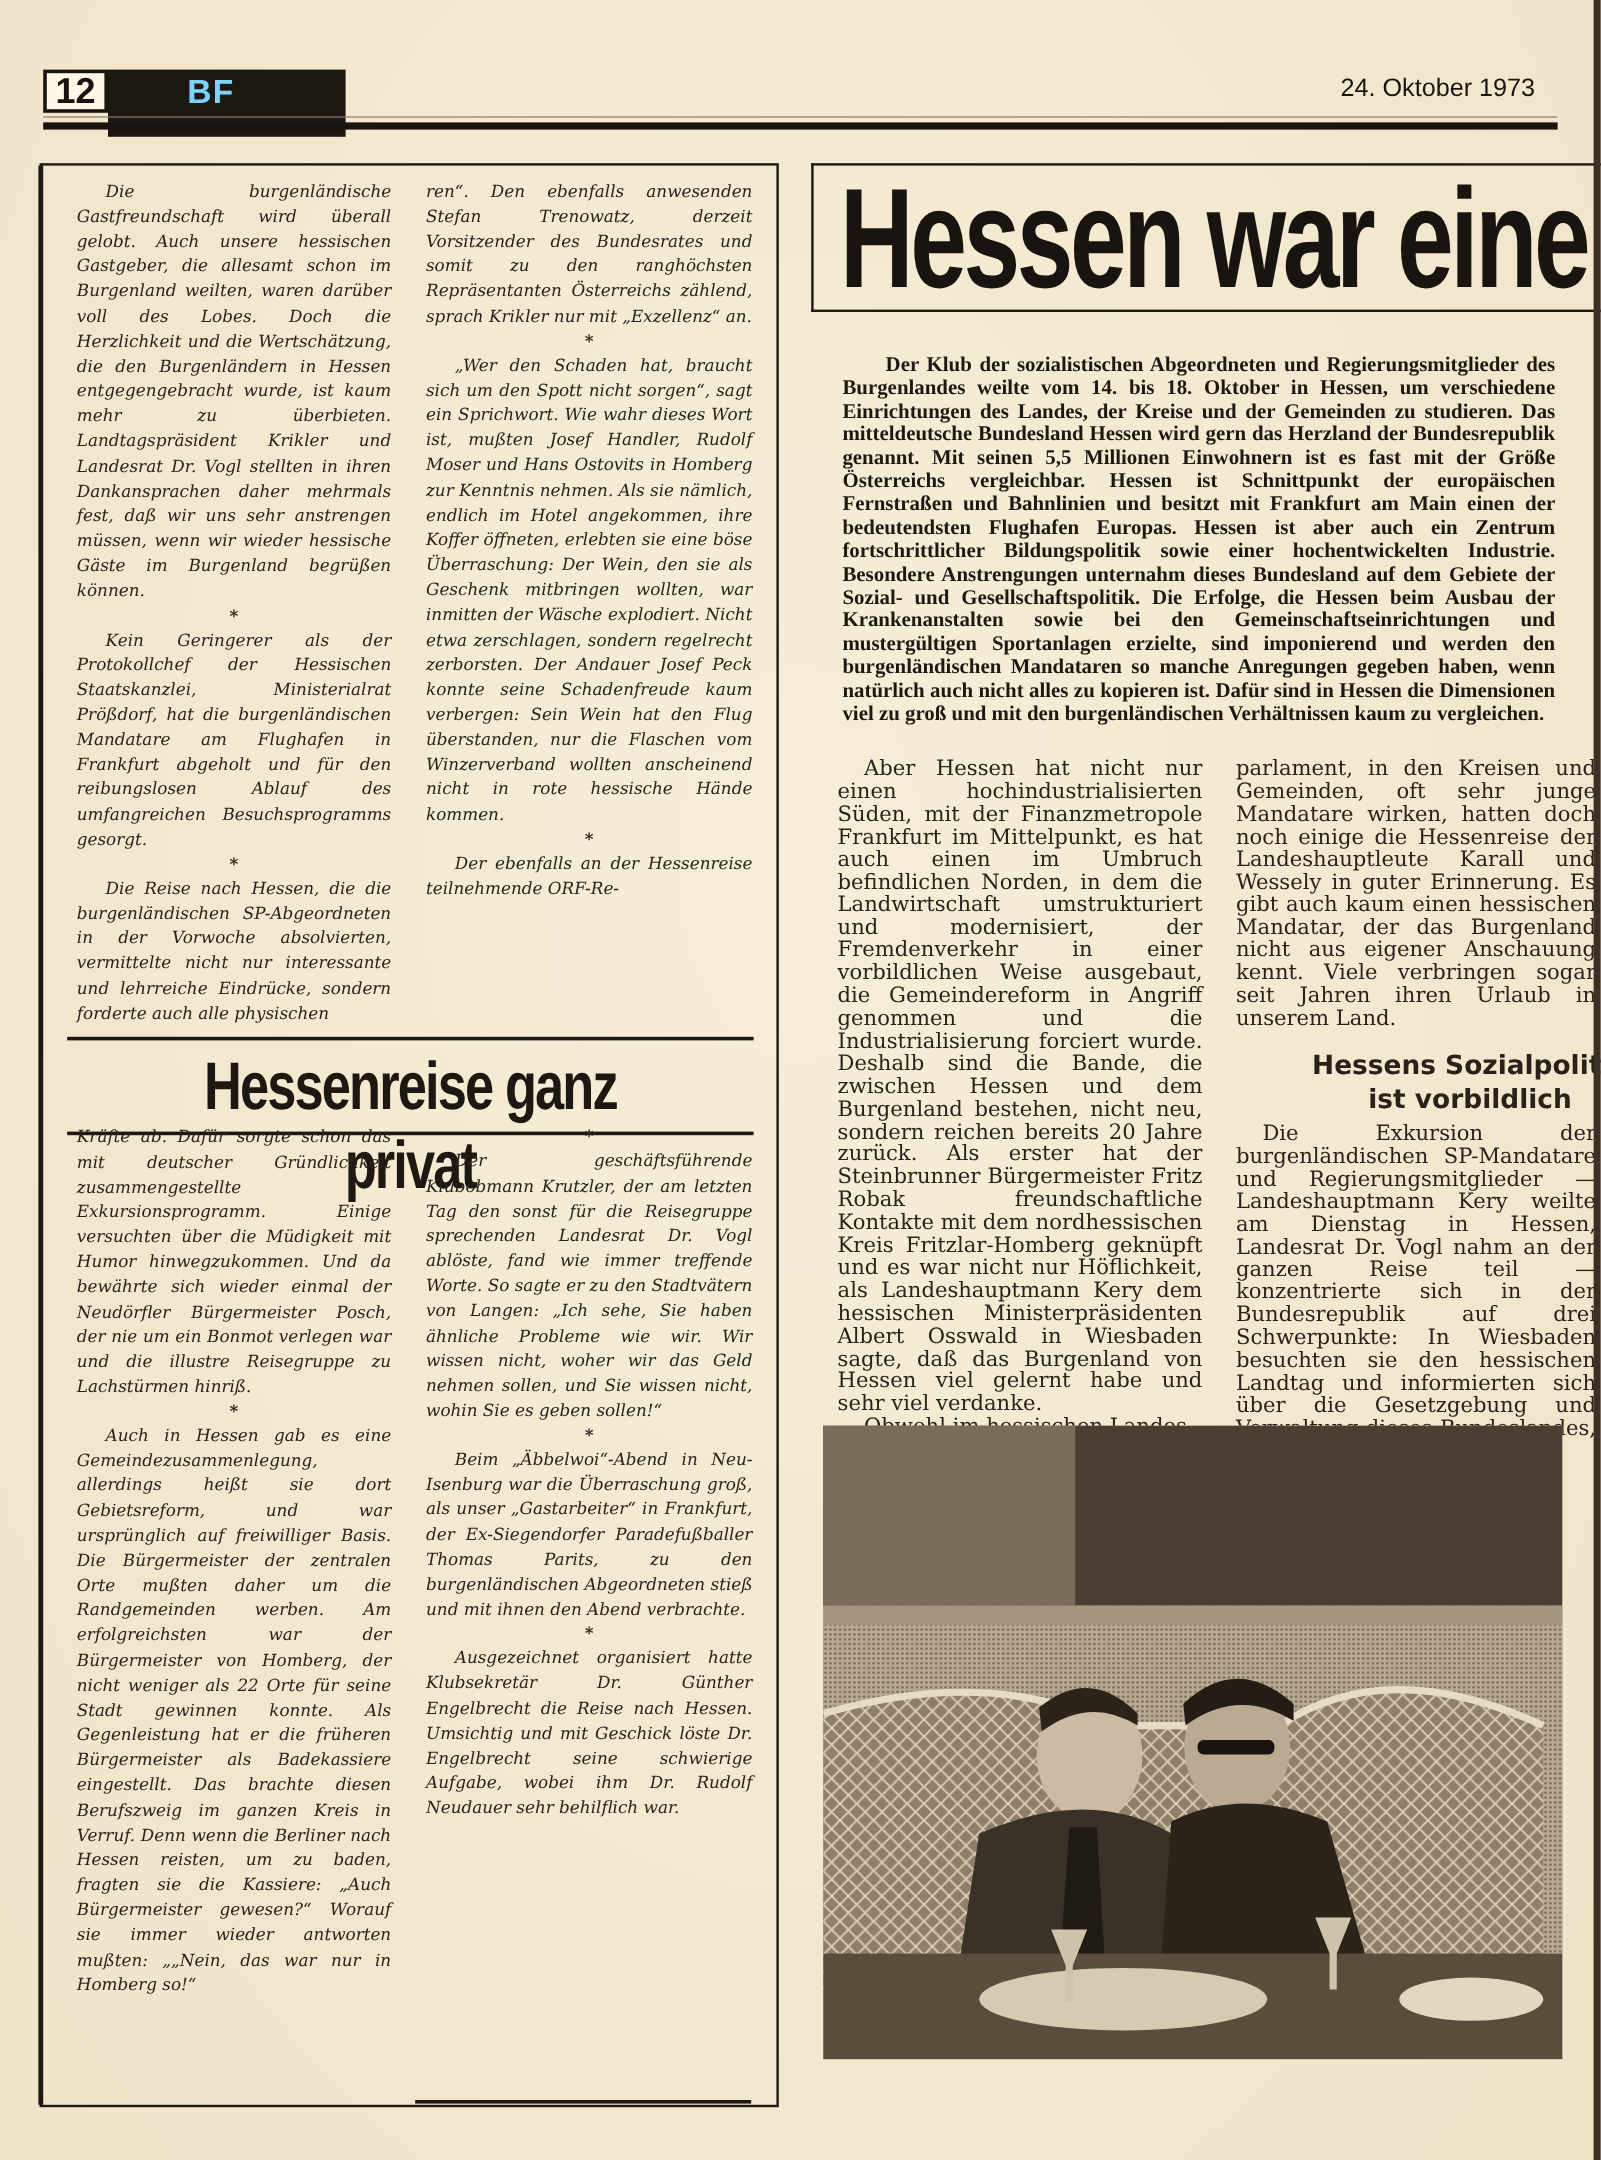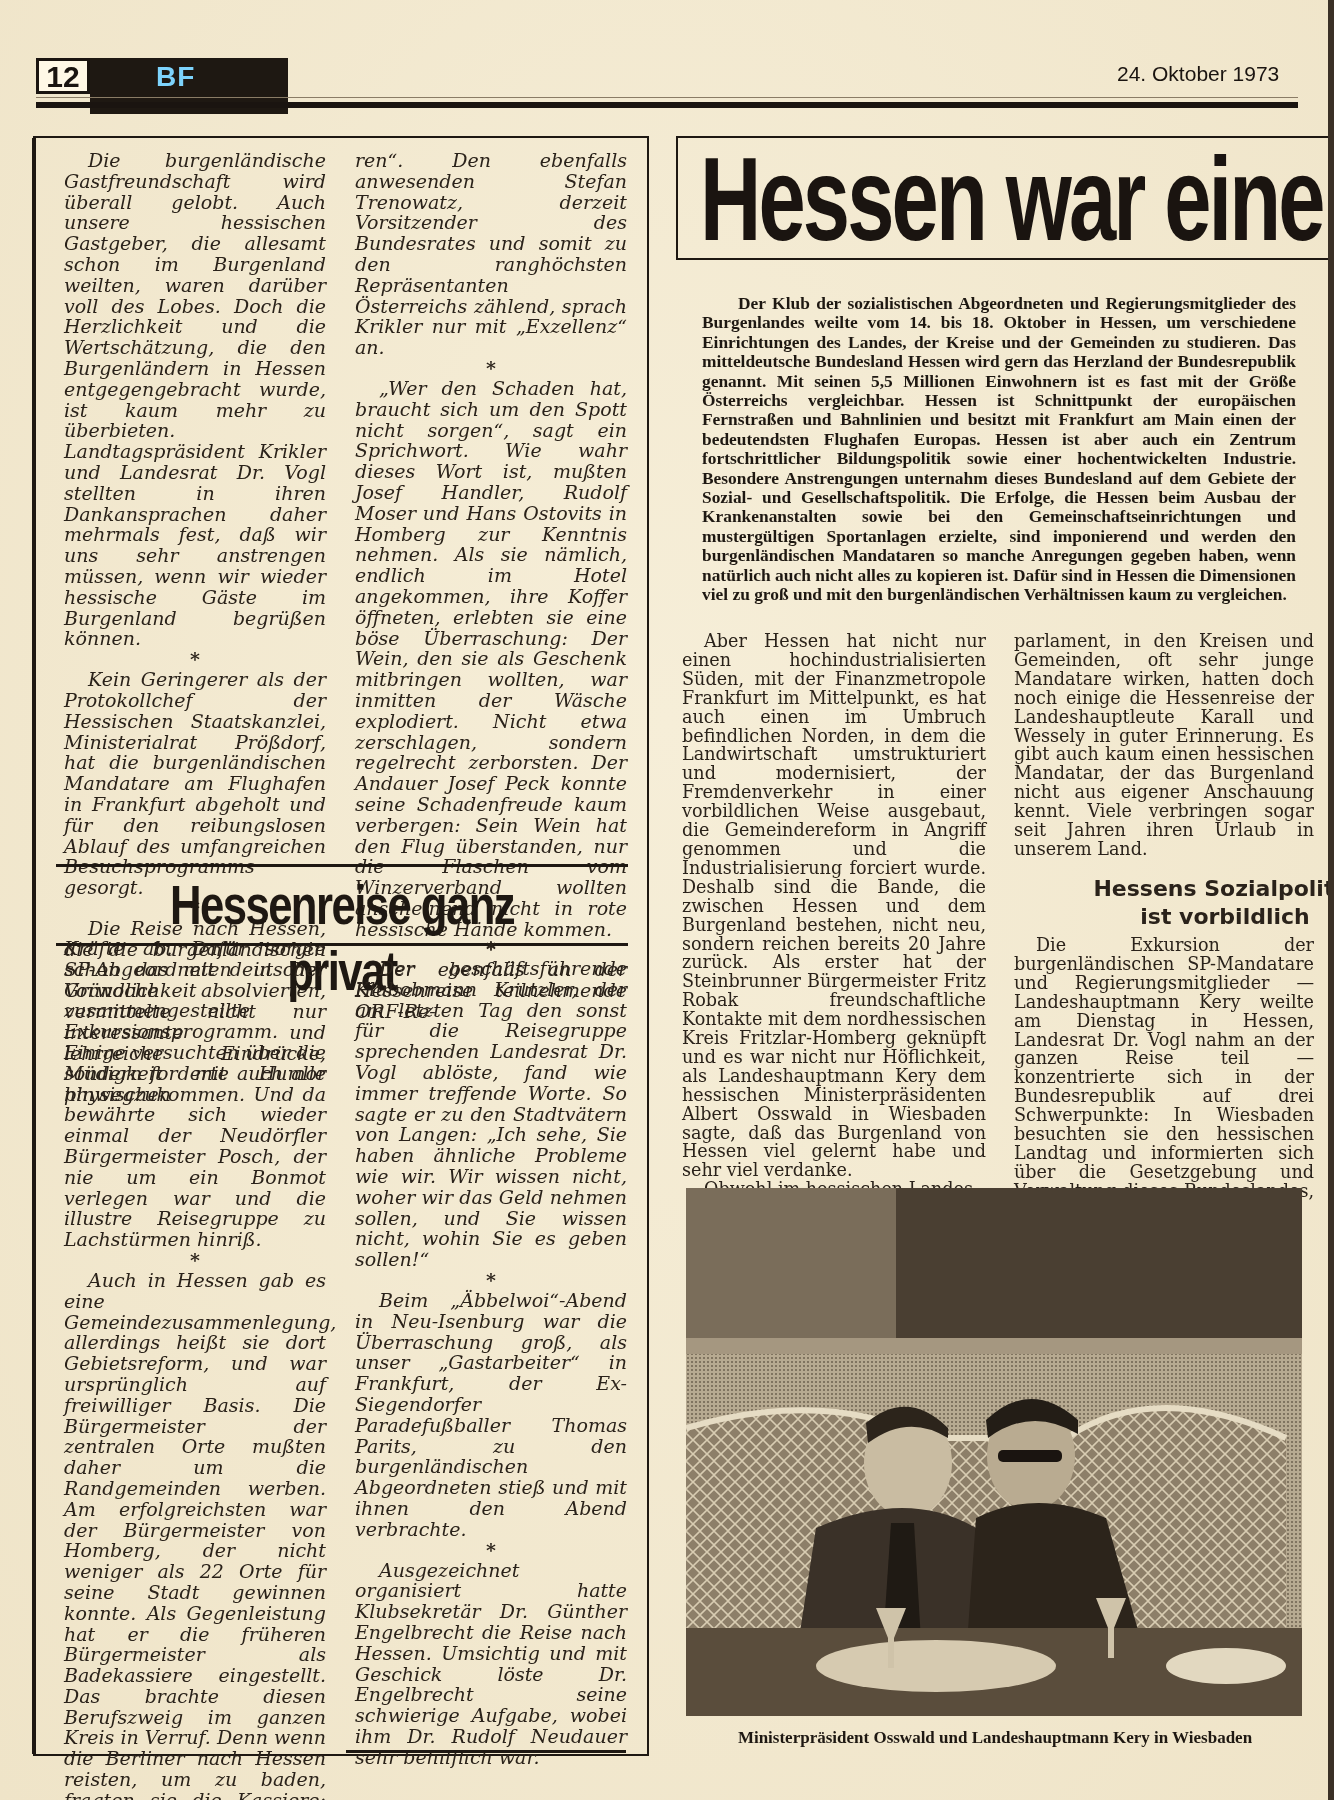--- a/index.html
+++ b/index.html
@@ -23,21 +23,21 @@
   .top-rule { position: absolute; left: 36px; top: 102px; width: 1262px; height: 6px; background: #1a1410; }
   .top-rule-thin { position: absolute; left: 36px; top: 97px; width: 1262px; height: 1px; background: #8a7c66; }
   .right-edge { position: absolute; right: 0; top: 0; width: 6px; height: 1800px; background: #3a3026; }
 
   
   .left-box { position: absolute; left: 33px; top: 136px; width: 616px; height: 1620px;
     border: 2px solid #1e1812; box-sizing: border-box; }
   .left-box .lborder { position: absolute; left: -3px; top: 0; width: 4px; height: 100%; background: #1e1812; }
 
   .col { position: absolute; font-family: "DejaVu Serif", serif; font-style: italic;
-    font-size: 19px; line-height: 20.8px; text-align: justify; color: #2a221a; }
+    font-size: 14px; line-height: 20.8px; text-align: justify; color: #2a221a; }
   .col p { margin: 0; text-indent: 24px; }
   .col .star { text-align: center; text-indent: 0; font-style: normal; font-weight: bold; line-height: 20px; height: 20px; }
 
   .kolA1 { left: 64px; top: 150px; width: 262px; }
   .kolB1 { left: 355px; top: 150px; width: 272px; }
   .kolA2 { left: 64px; top: 938px; width: 262px; }
   .kolB2 { left: 355px; top: 938px; width: 272px; }
 
   .sub-headline-box { position: absolute; left: 56px; top: 846px; width: 572px; height: 82px; margin-top: 18px; }
   .sub-headline-box .rule-top { position: absolute; left: 0; top: 0; width: 100%; height: 3px; background: #1e1812; }
@@ -52,21 +52,21 @@
     border: 2px solid #1e1812; border-right: none; box-sizing: border-box; overflow: hidden; }
   .main-headline { position: absolute; left: 22px; top: -2px; white-space: nowrap;
     font: bold 118px/126px "Liberation Sans", sans-serif; color: #1a1410; letter-spacing: -4px;
     transform: scaleX(0.72); transform-origin: left center; }
 
   .lead { position: absolute; left: 690px; top: 282px; width: 618px;
     font: bold 17.4px/19.4px "Liberation Serif", serif; text-align: justify; color: #1e1812; }
   .lead p { margin: 12px; text-indent: 36px; }
 
   .rcol { position: absolute; font-family: "DejaVu Serif", serif; font-size: 17.6px; line-height: 18.9px;
-    text-align: justify; color: #2a221a; }
+    text-align: justify; color: #2a221a; margin-left: 16px; }
   .rcol p { margin: 0; text-indent: 22px; }
   .rc1 { left: 682px; top: 632px; width: 304px; }
   .rc2 { left: 1014px; top: 632px; width: 300px; }
   .rc3 { left: 1014px; top: 936px; width: 300px; }
 
   .side-head { position: absolute; left: 1078px; top: 875px; width: 294px; text-align: center;
     font: bold 22px/28px "DejaVu Sans", sans-serif; color: #2a221a; }
 
   .photo { position: absolute; left: 686px; top: 1188px; width: 616px; height: 528px; overflow: hidden;
     background: #8a7d68; }
@@ -179,17 +179,16 @@
       <rect x="312" y="262" width="64" height="12" rx="5" fill="#1a1410"></rect>
       <path d="M280 470 L290 330 Q350 300 420 330 L460 470 Z" fill="#2c241b"></path>
 
       <rect x="0" y="440" width="616" height="88" fill="#5a4d3c"></rect>
       <ellipse cx="250" cy="478" rx="120" ry="26" fill="#d6cab0"></ellipse>
       <ellipse cx="540" cy="478" rx="60" ry="18" fill="#e2d8c0"></ellipse>
       <path d="M410 410 L440 410 L428 440 L428 470 L422 470 L422 440 Z" fill="#cfc3a9"></path>
       <path d="M190 420 L220 420 L208 450 L208 480 L202 480 L202 450 Z" fill="#cfc3a9"></path>
     </svg>
   </div>
-  <div class="caption">Ministerpräsident Osswald und Landeshauptmann Kery in Wiesbaden</div>
 
   <div class="bottom-rule-left"></div>
   <div class="right-edge"></div>
 </div>
 
 </body></html>

